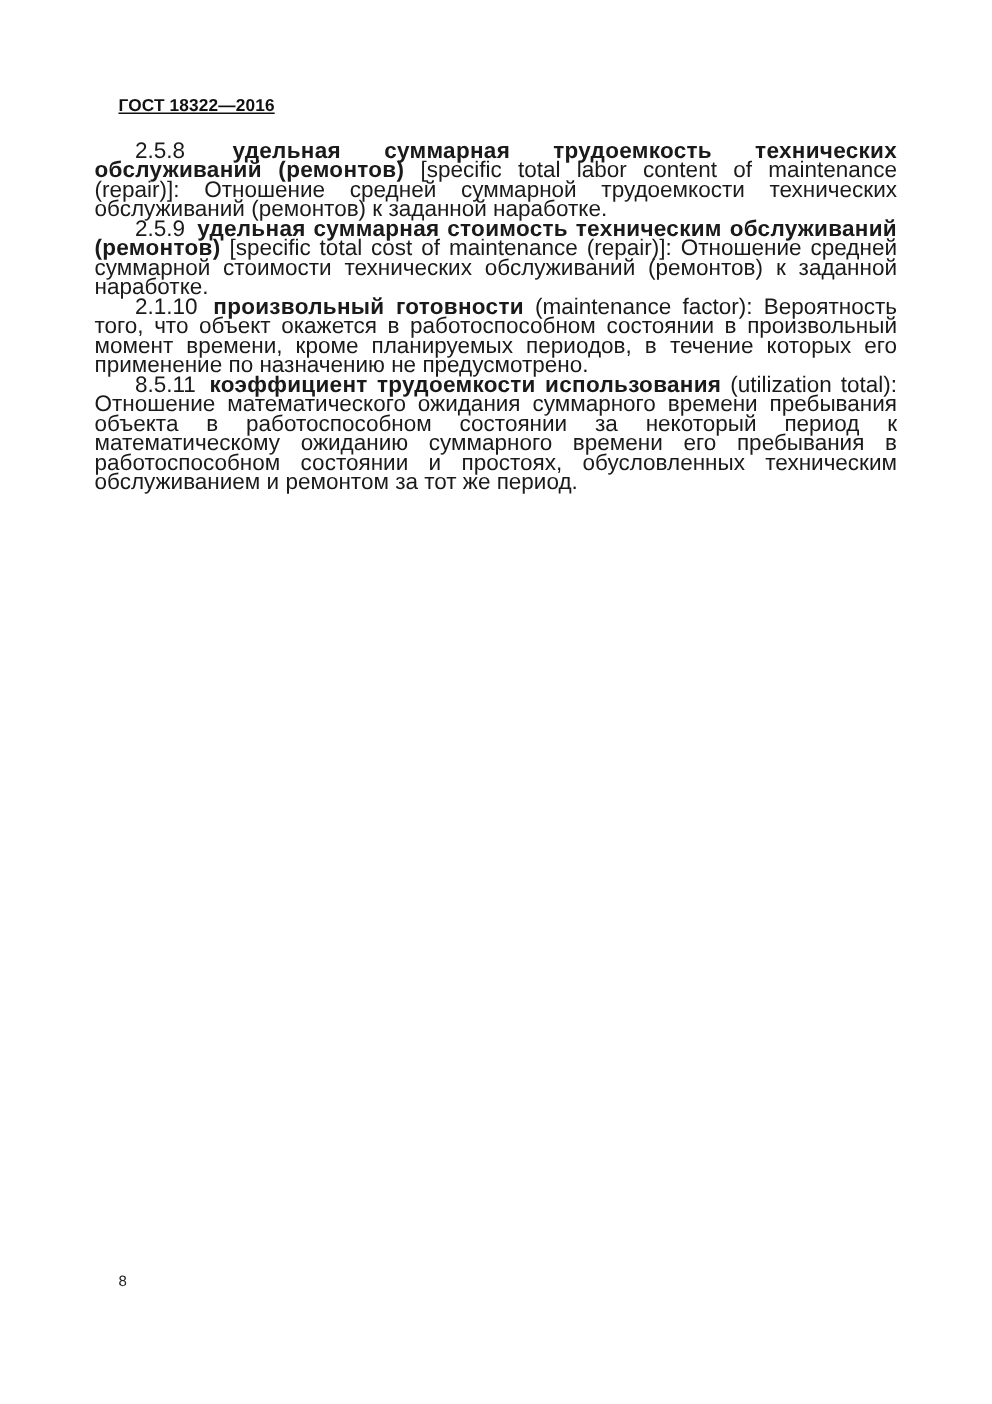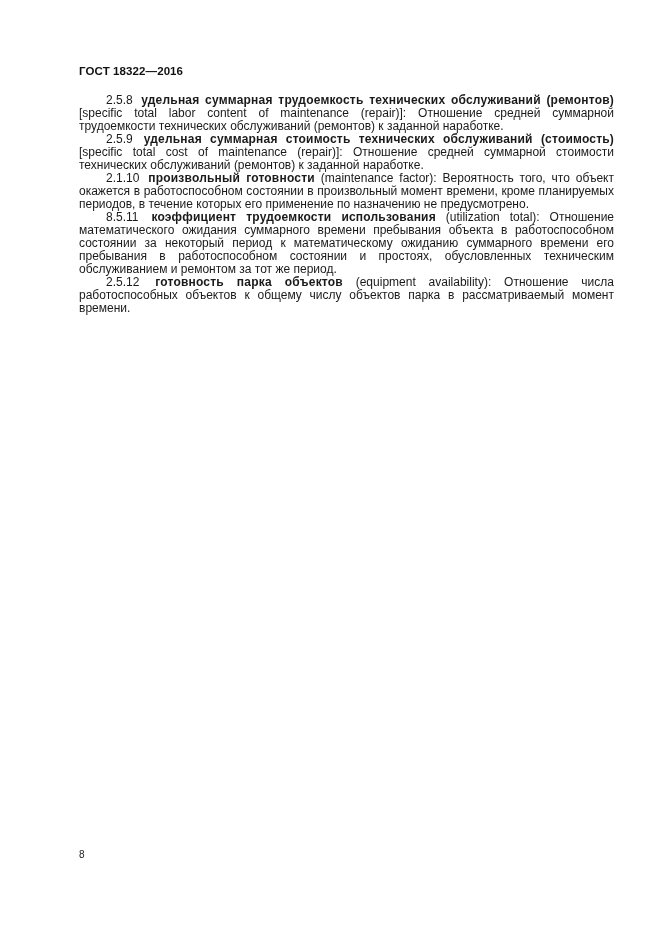--- a/index.html
+++ b/index.html
@@ -16,27 +16,28 @@
       color: #1a1a1a;
     }
     .page-header {
       position: absolute;
       left: 79px;
       top: 65px;
       font-size: 11.5px;
       font-weight: bold;
       letter-spacing: 0.1px;
       color: #111;
+      text-decoration: underline;
     }
     .body-text {
       position: absolute;
-      left: 79px;
+      left: 63px;
       top: 94px;
       width: 535px;
-      font-size: 12px;
+      font-size: 15px;
       line-height: 13px;
     }
     .para {
       margin: 0;
       text-indent: 27px;
       text-align: justify;
       hyphens: manual;
     }
     .para .num { margin-right: 3px; }
     .para .term { font-weight: bold; letter-spacing: 0.2px; }
@@ -55,37 +56,31 @@
 
 <div class="body-text">
   <p class="para">
     <span class="num">2.5.8</span>
     <span class="term">удельная суммарная трудоемкость технических обслуживаний (ремонтов)</span>
     <span>[specific total labor content of maintenance (repair)]:</span>
     <span>Отношение средней суммарной трудоемкости технических обслуживаний (ремонтов) к заданной наработке.</span>
   </p>
   <p class="para">
     <span class="num">2.5.9</span>
-    <span class="term">удельная суммарная стоимость технических обслуживаний (стоимость)</span>
+    <span class="term">удельная суммарная стоимость техническим обслуживаний (ремонтов)</span>
     <span>[specific total cost of maintenance (repair)]:</span>
     <span>Отношение средней суммарной стоимости технических обслуживаний (ремонтов) к заданной наработке.</span>
   </p>
   <p class="para">
     <span class="num">2.1.10</span>
     <span class="term">произвольный готовности</span>
     <span>(maintenance factor):</span>
     <span>Вероятность того, что объект окажется в работоспособном состоянии в произвольный момент времени, кроме планируемых периодов, в течение которых его применение по назначению не предусмотрено.</span>
   </p>
   <p class="para">
     <span class="num">8.5.11</span>
     <span class="term">коэффициент трудоемкости использования</span>
     <span>(utilization total):</span>
     <span>Отношение математи­ческого ожидания суммарного времени пребывания объекта в работоспособном состоянии за некото­рый период к математическому ожиданию суммарного времени его пребывания в работоспособном состоянии и простоях, обусловленных техническим обслуживанием и ремонтом за тот же период.</span>
   </p>
-  <p class="para">
-    <span class="num">2.5.12</span>
-    <span class="term">готовность парка объектов</span>
-    <span>(equipment availability):</span>
-    <span>Отношение числа работоспособных объектов к общему числу объектов парка в рассматриваемый момент времени.</span>
-  </p>
 </div>
 
 <div class="page-number">8</div>
 
 </body></html>

